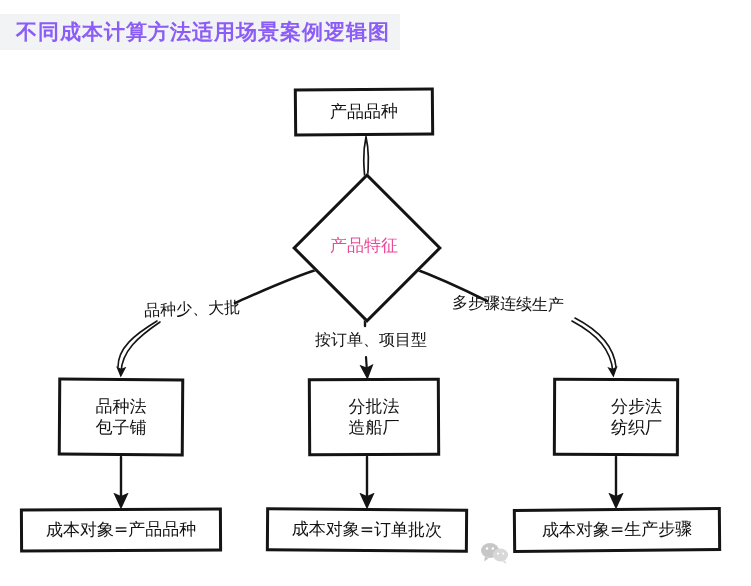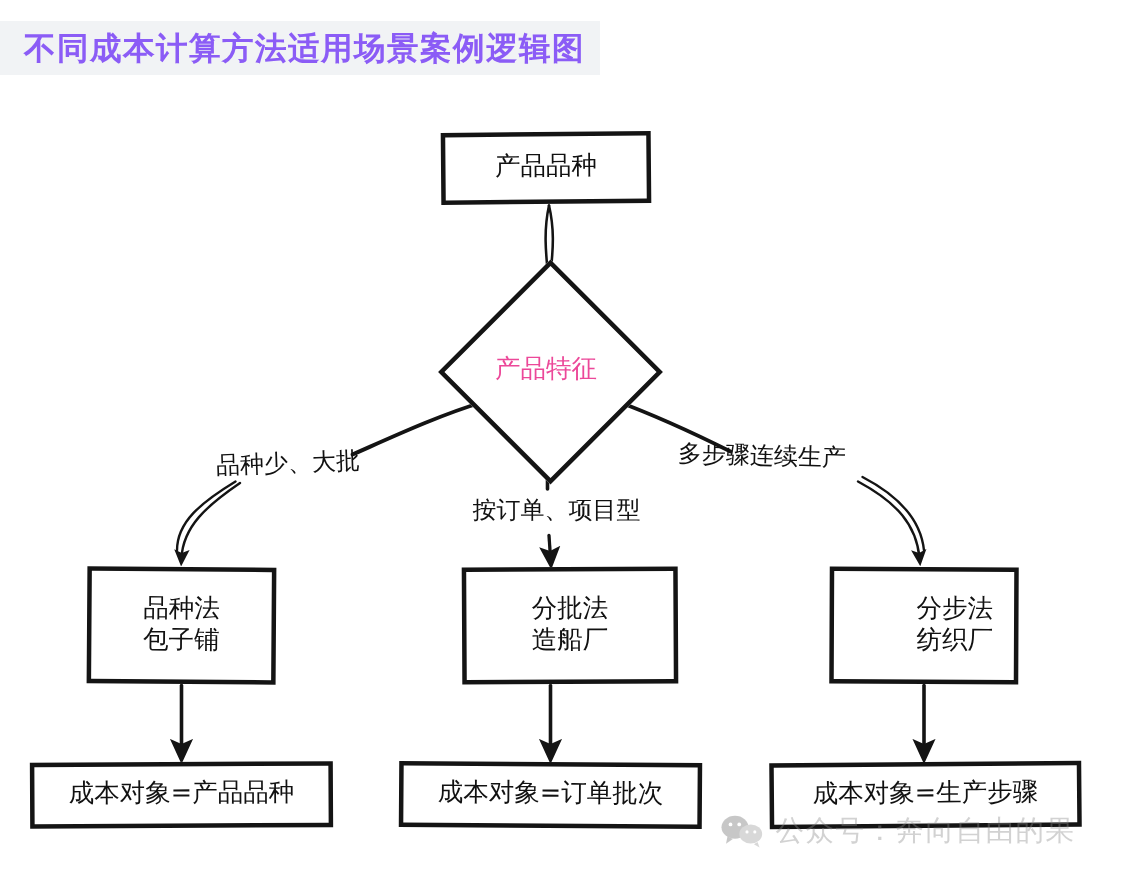--- a/index.html
+++ b/index.html
@@ -95,21 +95,21 @@
     left: 0; top: 0;
     width: 140px; height: 110px;
     display: flex;
     align-items: center;
     justify-content: center;
     font-size: 17px;
     color: #ec4899;
     white-space: nowrap;
   }
   #n-mid-left  { left: 58px;  top: 378px; width: 126px; height: 78px; font-size: 17px; }
-  #n-mid-mid   { left: 308px; top: 378px; width: 144px; height: 78px; font-size: 17px; }
+  #n-mid-mid   { left: 308px; top: 378px; width: 132px; height: 78px; font-size: 17px; }
   #n-mid-right { left: 553px; top: 378px; width: 126px; height: 78px; font-size: 17px; padding-left: 41px; }
 
   #n-bot-left  { left: 20px;  top: 508px; width: 202px; height: 44px; font-size: 17px; }
   #n-bot-mid   { left: 266px; top: 508px; width: 202px; height: 44px; font-size: 17px; }
   #n-bot-right { left: 513px; top: 508px; width: 208px; height: 44px; font-size: 17px; }
 
   
   .edge-label {
     position: absolute;
     font-size: 16px;
@@ -217,16 +217,15 @@
     <svg class="wm-icon" width="30" height="24" viewBox="0 0 30 24">
       <ellipse cx="10" cy="9.5" rx="9" ry="7.6" fill="#6f6f6f"></ellipse>
       <path d="M5,15.5 L4,20.5 L8.6,17.4 Z" fill="#6f6f6f"></path>
       <circle cx="7" cy="7.6" r="1.25" fill="#ffffff"></circle>
       <circle cx="12.8" cy="7.6" r="1.25" fill="#ffffff"></circle>
       <ellipse cx="20.5" cy="14" rx="7.6" ry="6.4" fill="#9a9a9a"></ellipse>
       <path d="M25,19.4 L26.4,23 L22.6,20.8 Z" fill="#9a9a9a"></path>
       <circle cx="18" cy="12.6" r="1.05" fill="#ffffff"></circle>
       <circle cx="23.2" cy="12.6" r="1.05" fill="#ffffff"></circle>
     </svg>
-    <span class="wm-text">公众号：奔向自由的果</span>
   </div>
 
 </div>
 
 </body></html>

